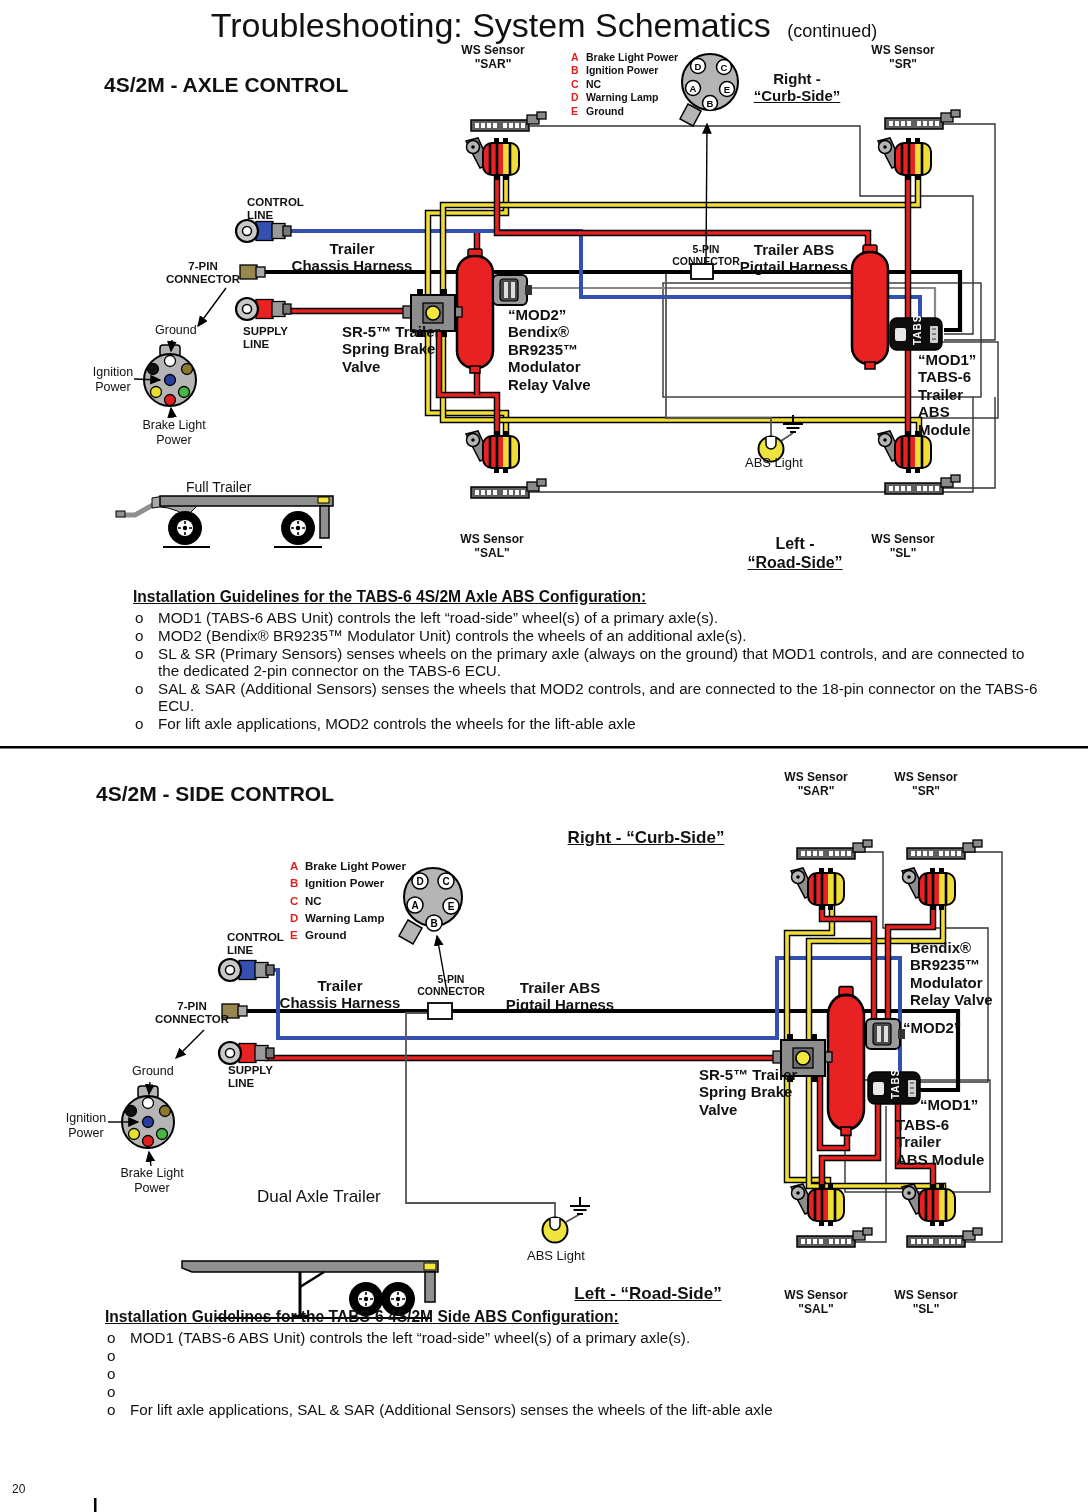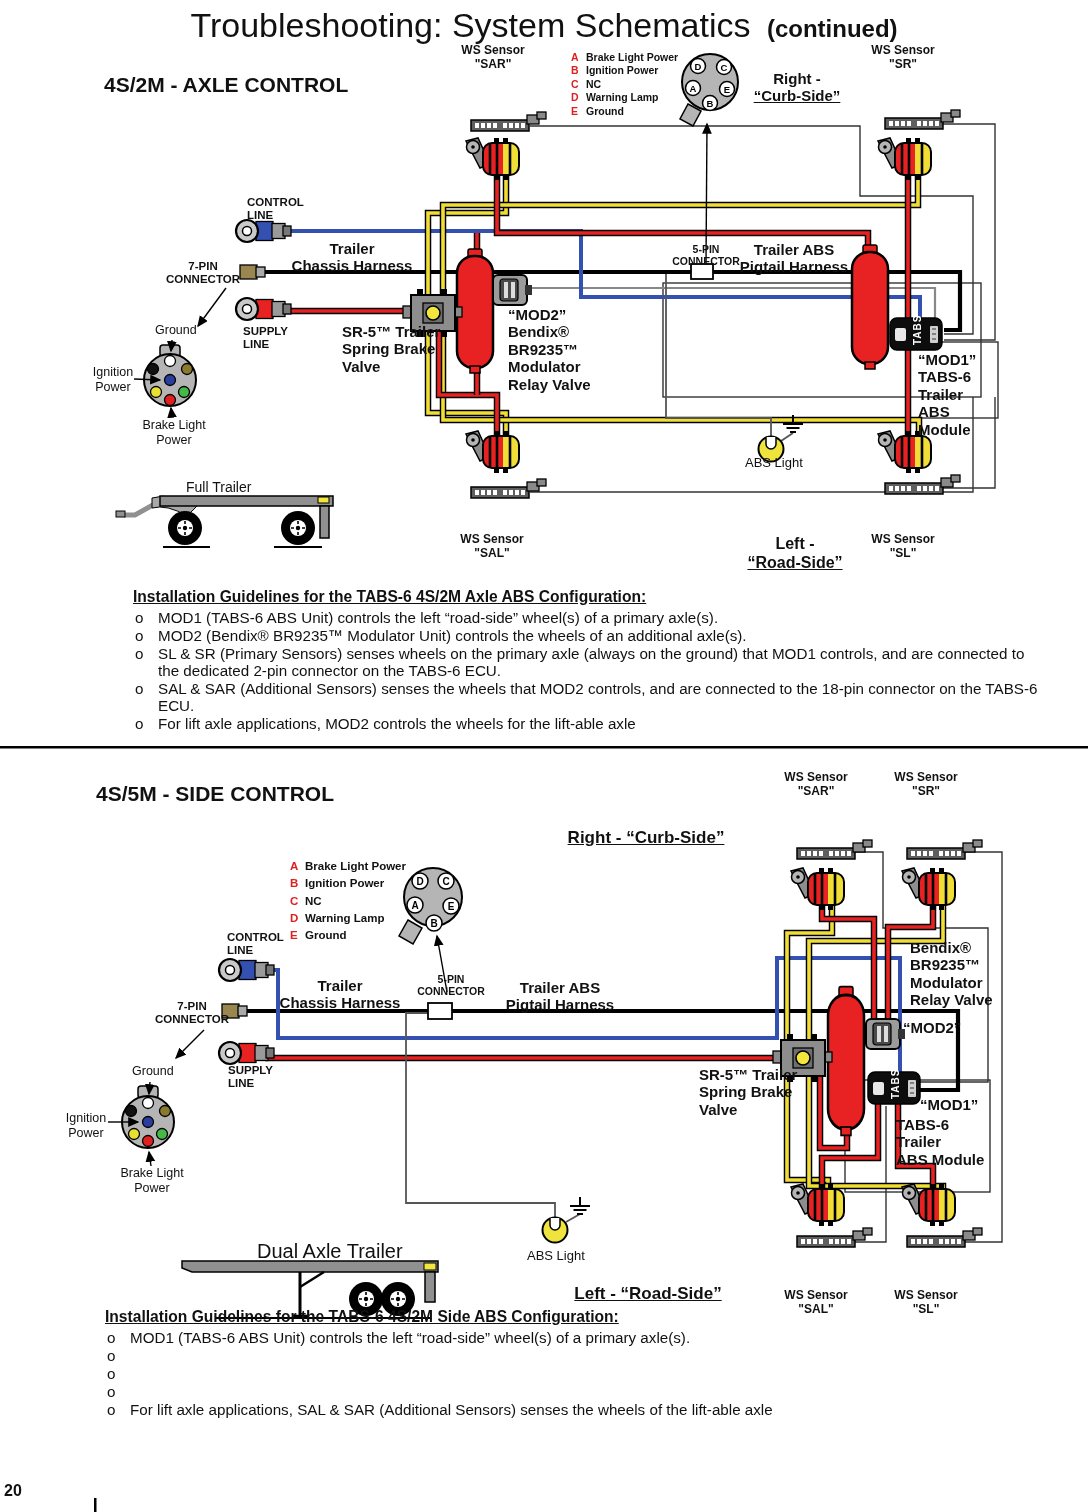--- a/index.html
+++ b/index.html
@@ -3,29 +3,29 @@
 <meta charset="utf-8">
 <style>
   html,body{margin:0;padding:0;background:#fff;}
   .page{position:relative;width:1088px;height:1512px;background:#fff;overflow:hidden;
         font-family:"Liberation Sans",sans-serif;color:#111;}
   .lbl{position:absolute;white-space:pre-line;line-height:1.16;}
   .b{font-weight:bold;}
   .ctr{text-align:center;transform:translateX(-50%);}
   .title-row{position:absolute;top:6px;left:0;width:1088px;text-align:center;}
   .title-row .main{font-size:34px;font-weight:normal;}
-  .title-row .suffix{font-size:24px;font-weight:bold;margin-left:12px;}
+  .title-row .suffix{font-size:18px;font-weight:normal;margin-left:12px;}
   .legend{position:absolute;}
   .legend .row{display:flex;font-weight:bold;}
   .legend .pl{color:#e02020;width:15px;}
   .guide{position:absolute;font-size:15.2px;}
   .guide h3{margin:0 0 3px 0;font-size:15.6px;text-decoration:underline;}
   .guide .gi{display:flex;margin:1px 0;}
   .guide .gm{width:23px;flex:0 0 23px;padding-left:2px;}
-  .pagenum{position:absolute;left:4px;top:1482px;font-size:16px;font-weight:bold;}
+  .pagenum{position:absolute;left:12px;top:1482px;font-size:12px;font-weight:normal;}
   svg{position:absolute;left:0;top:0;}
   svg text{font-family:"Liberation Sans",sans-serif;}
 </style>
 </head>
 <body>
 
 <div class="page">
 
 <svg width="1088" height="1512" viewBox="0 0 1088 1512">
   <defs>
@@ -478,21 +478,21 @@
   <div class="gi">
         <span class="gm">o</span>
         <span>SAL &amp; SAR (Additional Sensors) senses the wheels that MOD2 controls, and are connected to the 18-pin connector on the TABS-6 ECU.</span>
       </div>
   <div class="gi">
         <span class="gm">o</span>
         <span>For lift axle applications, MOD2 controls the wheels for the lift-able axle</span>
       </div>
 </div>
 
-<div class="lbl b" style="left:96px;top:782px;font-size:21px;">4S/5M - SIDE CONTROL</div>
+<div class="lbl b" style="left:96px;top:782px;font-size:21px;">4S/2M - SIDE CONTROL</div>
 <div class="lbl b ctr" style="left:816px;top:771px;font-size:12px;">WS Sensor
 "SAR"</div>
 <div class="lbl b ctr" style="left:926px;top:771px;font-size:12px;">WS Sensor
 "SR"</div>
 <div class="lbl b ctr" style="left:646px;top:828px;font-size:17px;text-decoration:underline;">Right - “Curb-Side”</div>
 
 <div class="legend" style="left:290px;top:858px;font-size:11.5px;line-height:17.3px;">
   <div class="row">
         <span class="pl">A</span>
         <span>Brake Light Power</span>
@@ -538,21 +538,21 @@
 Relay Valve</div>
 <div class="lbl b" style="left:903px;top:1019px;font-size:15px;">“MOD2”</div>
 <div class="lbl b" style="left:699px;top:1066px;font-size:15px;">SR-5™ Trailer
 Spring Brake
 Valve</div>
 <div class="lbl b" style="left:920px;top:1096px;font-size:15px;">“MOD1”</div>
 <div class="lbl b" style="left:896px;top:1116px;font-size:15px;">TABS-6
 Trailer
 ABS Module</div>
 <div class="lbl" style="left:527px;top:1248px;font-size:13px;">ABS Light</div>
-<div class="lbl" style="left:257px;top:1240px;font-size:20px;">Dual Axle Trailer</div>
+<div class="lbl" style="left:257px;top:1187px;font-size:17px;">Dual Axle Trailer</div>
 <div class="lbl b ctr" style="left:648px;top:1284px;font-size:17px;text-decoration:underline;">Left - “Road-Side”</div>
 <div class="lbl b ctr" style="left:816px;top:1289px;font-size:12px;">WS Sensor
 "SAL"</div>
 <div class="lbl b ctr" style="left:926px;top:1289px;font-size:12px;">WS Sensor
 "SL"</div>
 
 <div class="guide" style="left:105px;top:1308px;width:940px;">
   <h3>Installation Guidelines for the TABS-6 4S/2M Side ABS Configuration:</h3>
   <div class="gi">
         <span class="gm">o</span>

